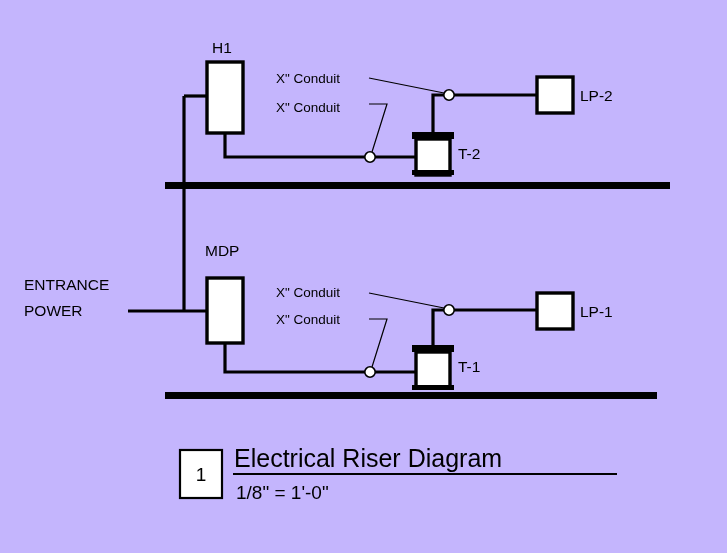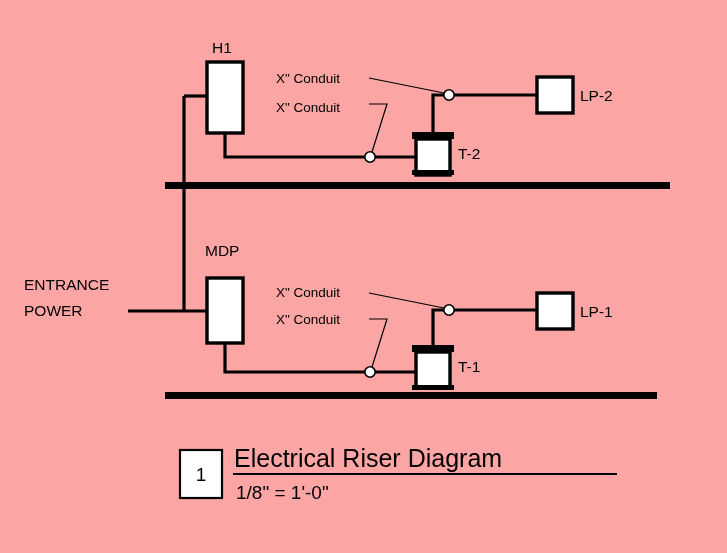--- a/index.html
+++ b/index.html
@@ -12,21 +12,21 @@
     width: 727px;
     height: 553px;
     font-family: "Liberation Sans", sans-serif;
     color: #000000;
     overflow: hidden;
   }
   #diagram-root {
     position: relative;
     width: 727px;
     height: 553px;
-    background: #fca5a5;
+    background: #c4b5fd;
   }
   svg#riser-svg {
     display: block;
     width: 727px;
     height: 553px;
   }
   .lbl {
     font-family: "Liberation Sans", sans-serif;
     fill: #000000;
     font-size: 15px;

